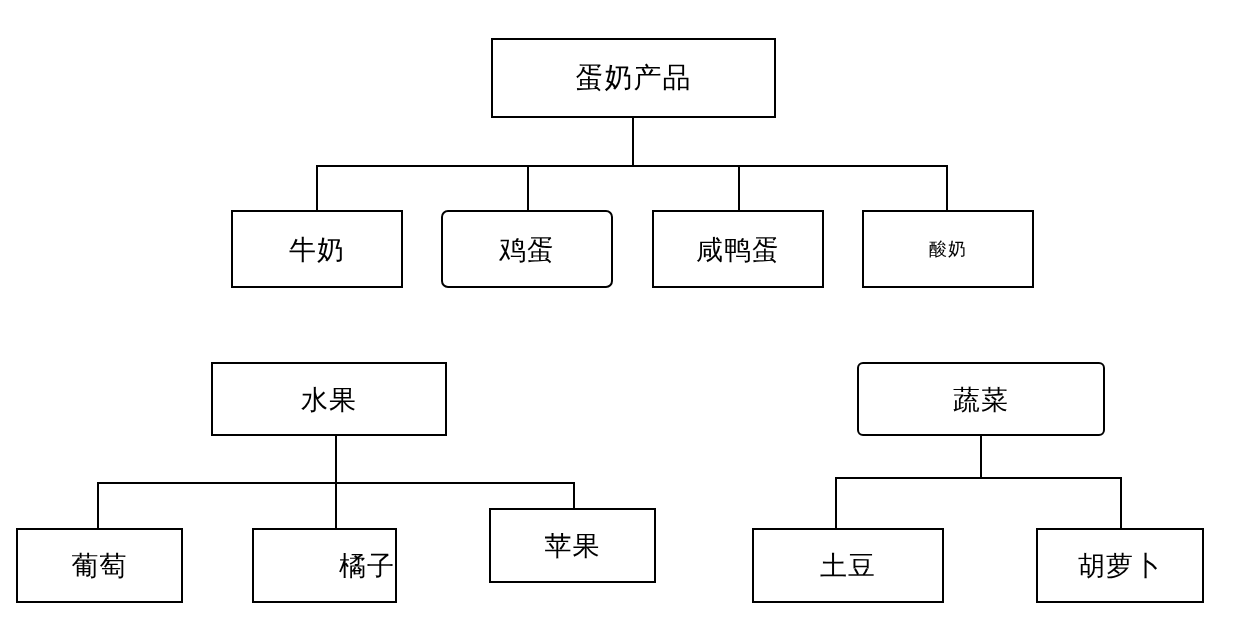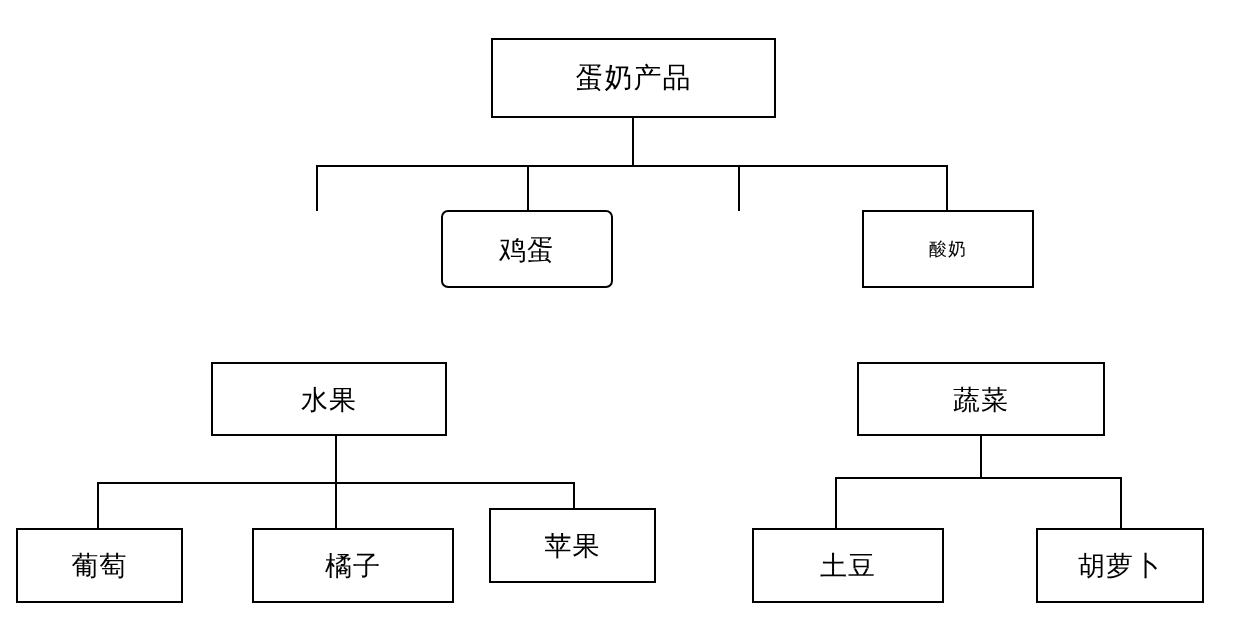--- a/index.html
+++ b/index.html
@@ -52,48 +52,54 @@
 
   <div class="edge edge-v" style="left:632px; top:118px; height:48px;"></div>
 
   <div class="edge edge-h" style="left:316px; top:165px; width:632px;"></div>
 
   <div class="edge edge-v" style="left:316px; top:165px; height:46px;"></div>
   <div class="edge edge-v" style="left:527px; top:165px; height:46px;"></div>
   <div class="edge edge-v" style="left:738px; top:165px; height:46px;"></div>
   <div class="edge edge-v" style="left:946px; top:165px; height:46px;"></div>
 
+  <div class="node" style="left:231px; top:210px; width:172px; height:78px; font-size:27px;">
+    <span class="node-label">牛奶</span>
+  </div>
   <div class="node" style="left:441px; top:210px; width:172px; height:78px; font-size:27px;border-radius:7px;">
     <span class="node-label">鸡蛋</span>
+  </div>
+  <div class="node" style="left:652px; top:210px; width:172px; height:78px; font-size:27px;">
+    <span class="node-label">咸鸭蛋</span>
   </div>
   <div class="node" style="left:862px; top:210px; width:172px; height:78px; font-size:18px;">
     <span class="node-label">酸奶</span>
   </div>
 
   <div class="node" style="left:211px; top:362px; width:236px; height:74px; font-size:27px;">
     <span class="node-label">水果</span>
   </div>
 
   <div class="edge edge-v" style="left:335px; top:436px; height:47px;"></div>
   <div class="edge edge-h" style="left:97px; top:482px; width:478px;"></div>
   <div class="edge edge-v" style="left:97px; top:482px; height:46px;"></div>
   <div class="edge edge-v" style="left:335px; top:482px; height:46px;"></div>
   <div class="edge edge-v" style="left:573px; top:482px; height:46px;"></div>
 
   <div class="node" style="left:16px; top:528px; width:167px; height:75px; font-size:27px;">
     <span class="node-label">葡萄</span>
   </div>
-  <div class="node" style="left:252px; top:528px; width:202px; height:75px; font-size:27px;">
+  <div class="node" style="left:252px; top:528px; width:145px; height:75px; font-size:27px;justify-content:flex-end;">
     <span class="node-label">橘子</span>
   </div>
   <div class="node" style="left:489px; top:508px; width:167px; height:75px; font-size:27px;">
     <span class="node-label">苹果</span>
   </div>
 
-  <div class="node" style="left:857px; top:362px; width:248px; height:74px; font-size:27px;">
+  <div class="node" style="left:857px; top:362px; width:248px; height:74px; font-size:27px;border-radius:6px;">
     <span class="node-label">蔬菜</span>
   </div>
 
   <div class="edge edge-v" style="left:980px; top:436px; height:42px;"></div>
   <div class="edge edge-h" style="left:835px; top:477px; width:287px;"></div>
   <div class="edge edge-v" style="left:835px; top:477px; height:51px;"></div>
   <div class="edge edge-v" style="left:1120px; top:477px; height:51px;"></div>
 
   <div class="node" style="left:752px; top:528px; width:192px; height:75px; font-size:27px;">
     <span class="node-label">土豆</span>

